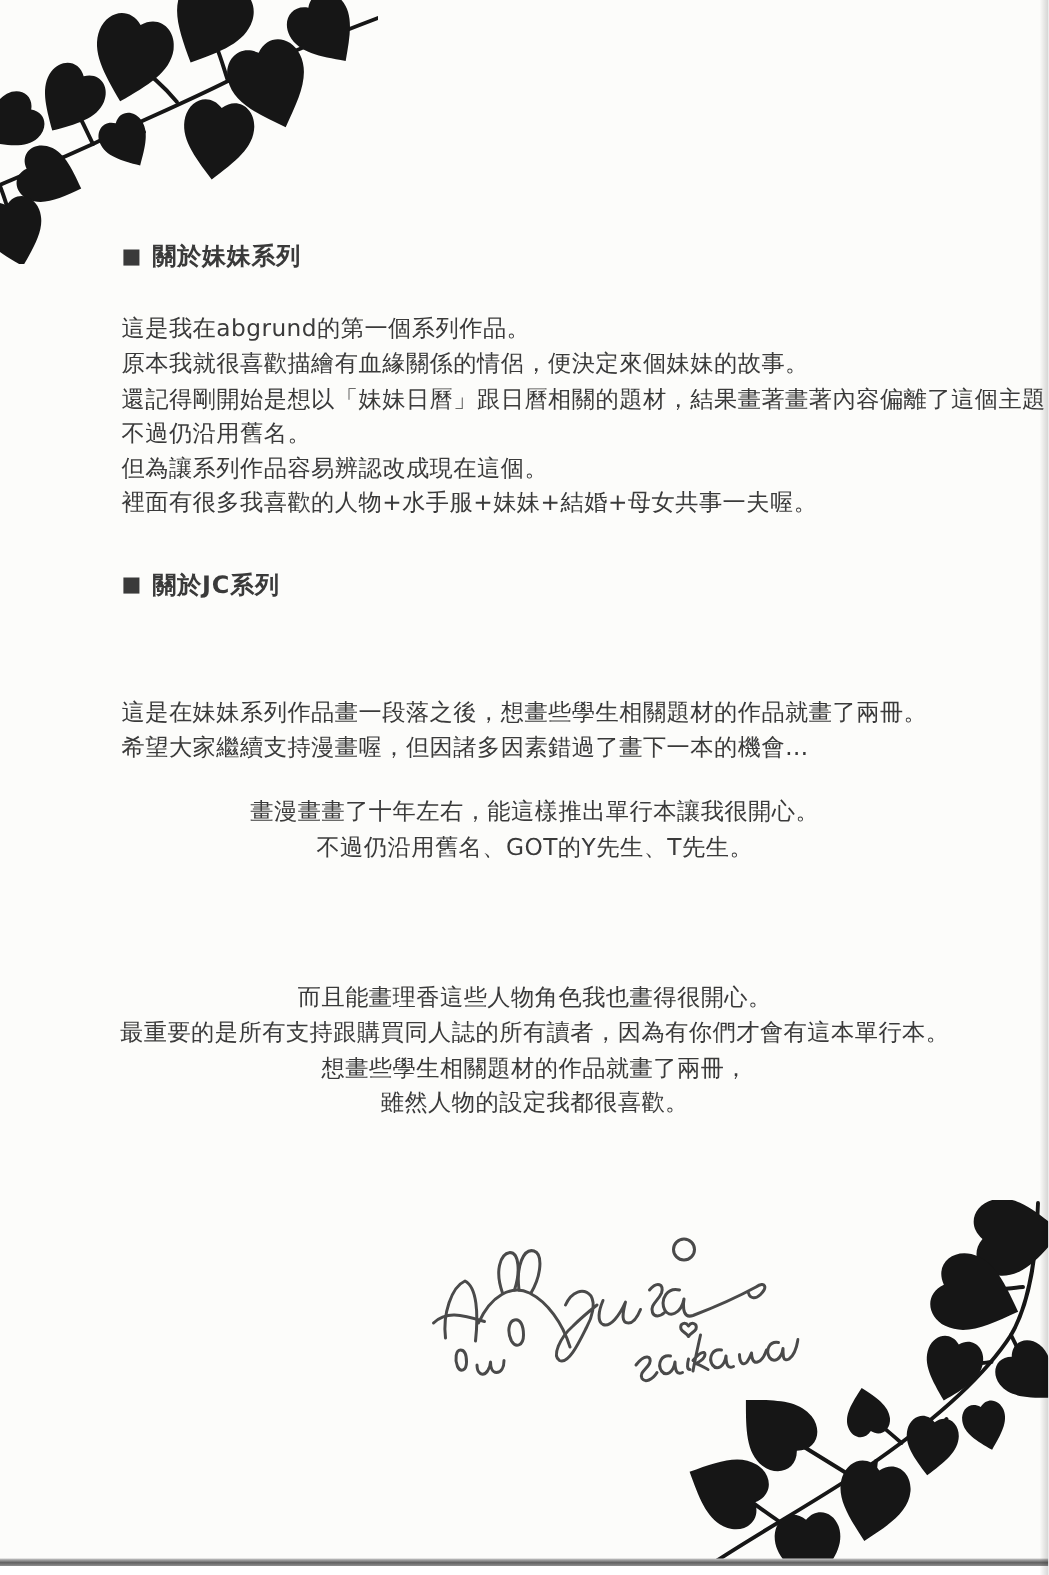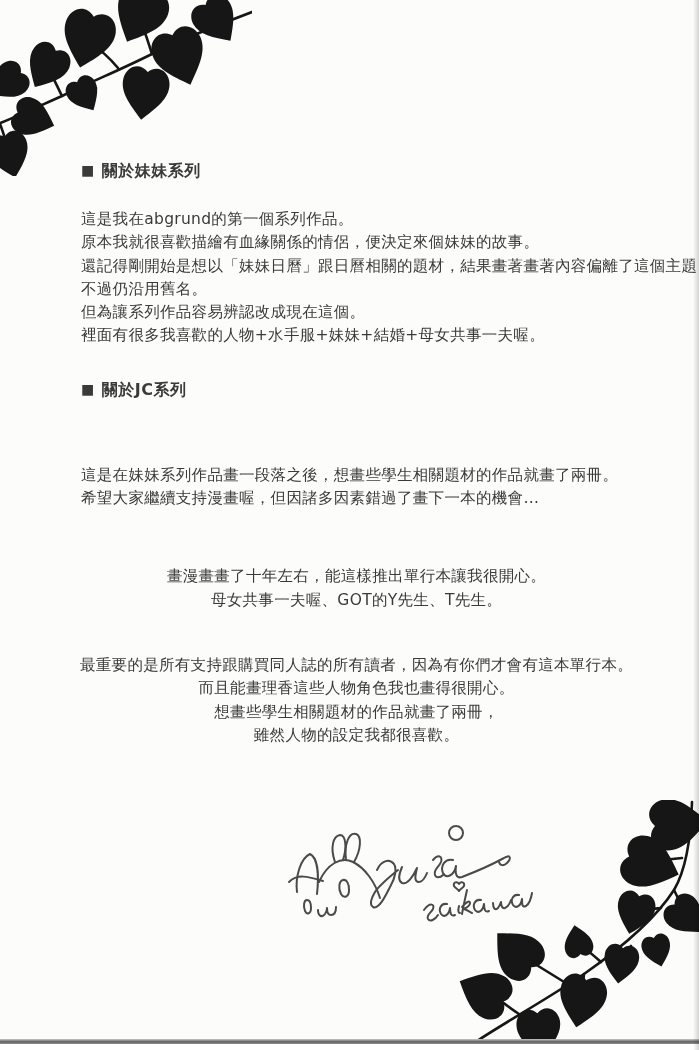--- a/index.html
+++ b/index.html
@@ -22,21 +22,21 @@
   .sec-header .marker{display:inline-block;margin-right:7px;font-size:14px;transform:translateY(-1px);}
   .sec1-header{top:161px;}
   .sec2-header{top:380px;}
 
   .sec-body{position:absolute;left:81px;font-size:15.5px;line-height:23.3px;font-weight:500;letter-spacing:.3px;white-space:nowrap;}
   .sec1-body{top:208px;}
   .sec2-body{top:436px;margin-top:28px;}
   .sec-body p, .ack p{margin:0;}
 
   .ack{position:absolute;left:0;width:699px;text-align:center;font-size:15.5px;font-weight:500;letter-spacing:.3px;padding-left:14px;box-sizing:border-box;white-space:nowrap;}
-  .ack1{top:564px;line-height:24px;}
+  .ack1{top:529px;line-height:24px;}
   .ack2{top:654px;line-height:23.3px;}
 
   .signature{position:absolute;left:283px;top:818px;color:var(--signature,#4a4a4a);}
   .signature path,.signature circle{fill:none;stroke:currentColor;stroke-width:2;stroke-linecap:round;stroke-linejoin:round;}
 
   .scan-edge-bottom{position:absolute;left:0;top:1039px;width:699px;height:5px;
     background:linear-gradient(to bottom,#c9c9c9,#616161 55%,#8f8f8f);}
   .scan-edge-below{position:absolute;left:0;top:1044px;width:699px;height:6px;background:#ffffff;}
   .scan-edge-right{position:absolute;right:0;top:0;width:6px;height:1050px;
     background:linear-gradient(to right,rgba(0,0,0,0),rgba(0,0,0,0.16));}
@@ -116,25 +116,25 @@
   <div class="sec-header sec2-header">
     <span class="marker">■</span><span>關於JC系列</span>
   </div>
   <div class="sec-body sec2-body">
     <p>這是在妹妹系列作品畫一段落之後，想畫些學生相關題材的作品就畫了兩冊。</p>
     <p>希望大家繼續支持漫畫喔，但因諸多因素錯過了畫下一本的機會…</p>
   </div>
 
   <div class="ack ack1">
     <p>畫漫畫畫了十年左右，能這樣推出單行本讓我很開心。</p>
-    <p>母女共事一夫喔、GOT的Y先生、T先生。</p>
+    <p>不過仍沿用舊名、GOT的Y先生、T先生。</p>
   </div>
   <div class="ack ack2">
+    <p>而且能畫理香這些人物角色我也畫得很開心。</p>
     <p>最重要的是所有支持跟購買同人誌的所有讀者，因為有你們才會有這本單行本。</p>
-    <p>而且能畫理香這些人物角色我也畫得很開心。</p>
     <p>想畫些學生相關題材的作品就畫了兩冊，</p>
     <p>雖然人物的設定我都很喜歡。</p>
   </div>
 
   <svg class="signature" width="250" height="115" viewBox="0 0 250 115" role="img">
 
     <path d="M14,74 C12,58 18,40 27,36 C35,40 36,58 34,76"></path>
     <path d="M6,64 C14,56 24,58 40,63"></path>
 
     <path d="M36,64 C44,46 58,38 70,44 C82,50 92,64 97,80"></path>

